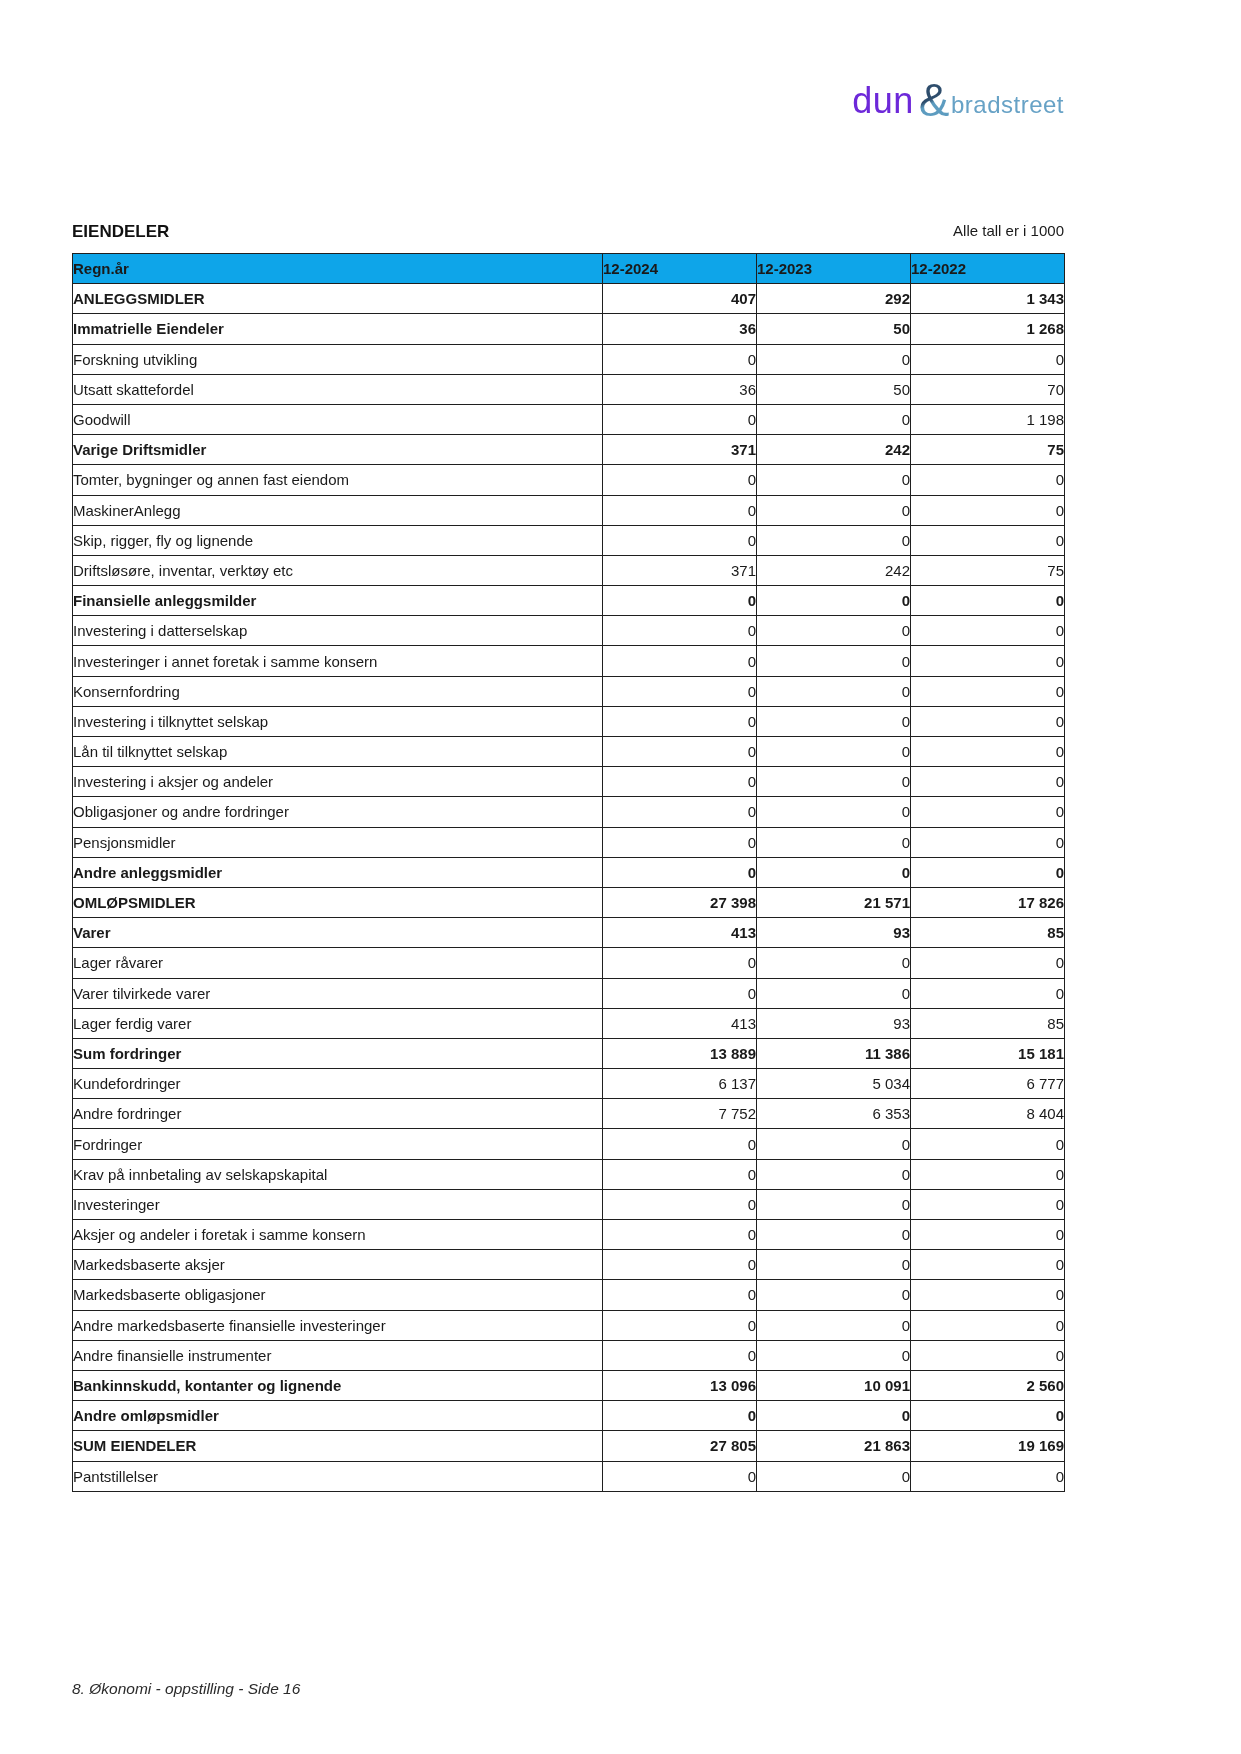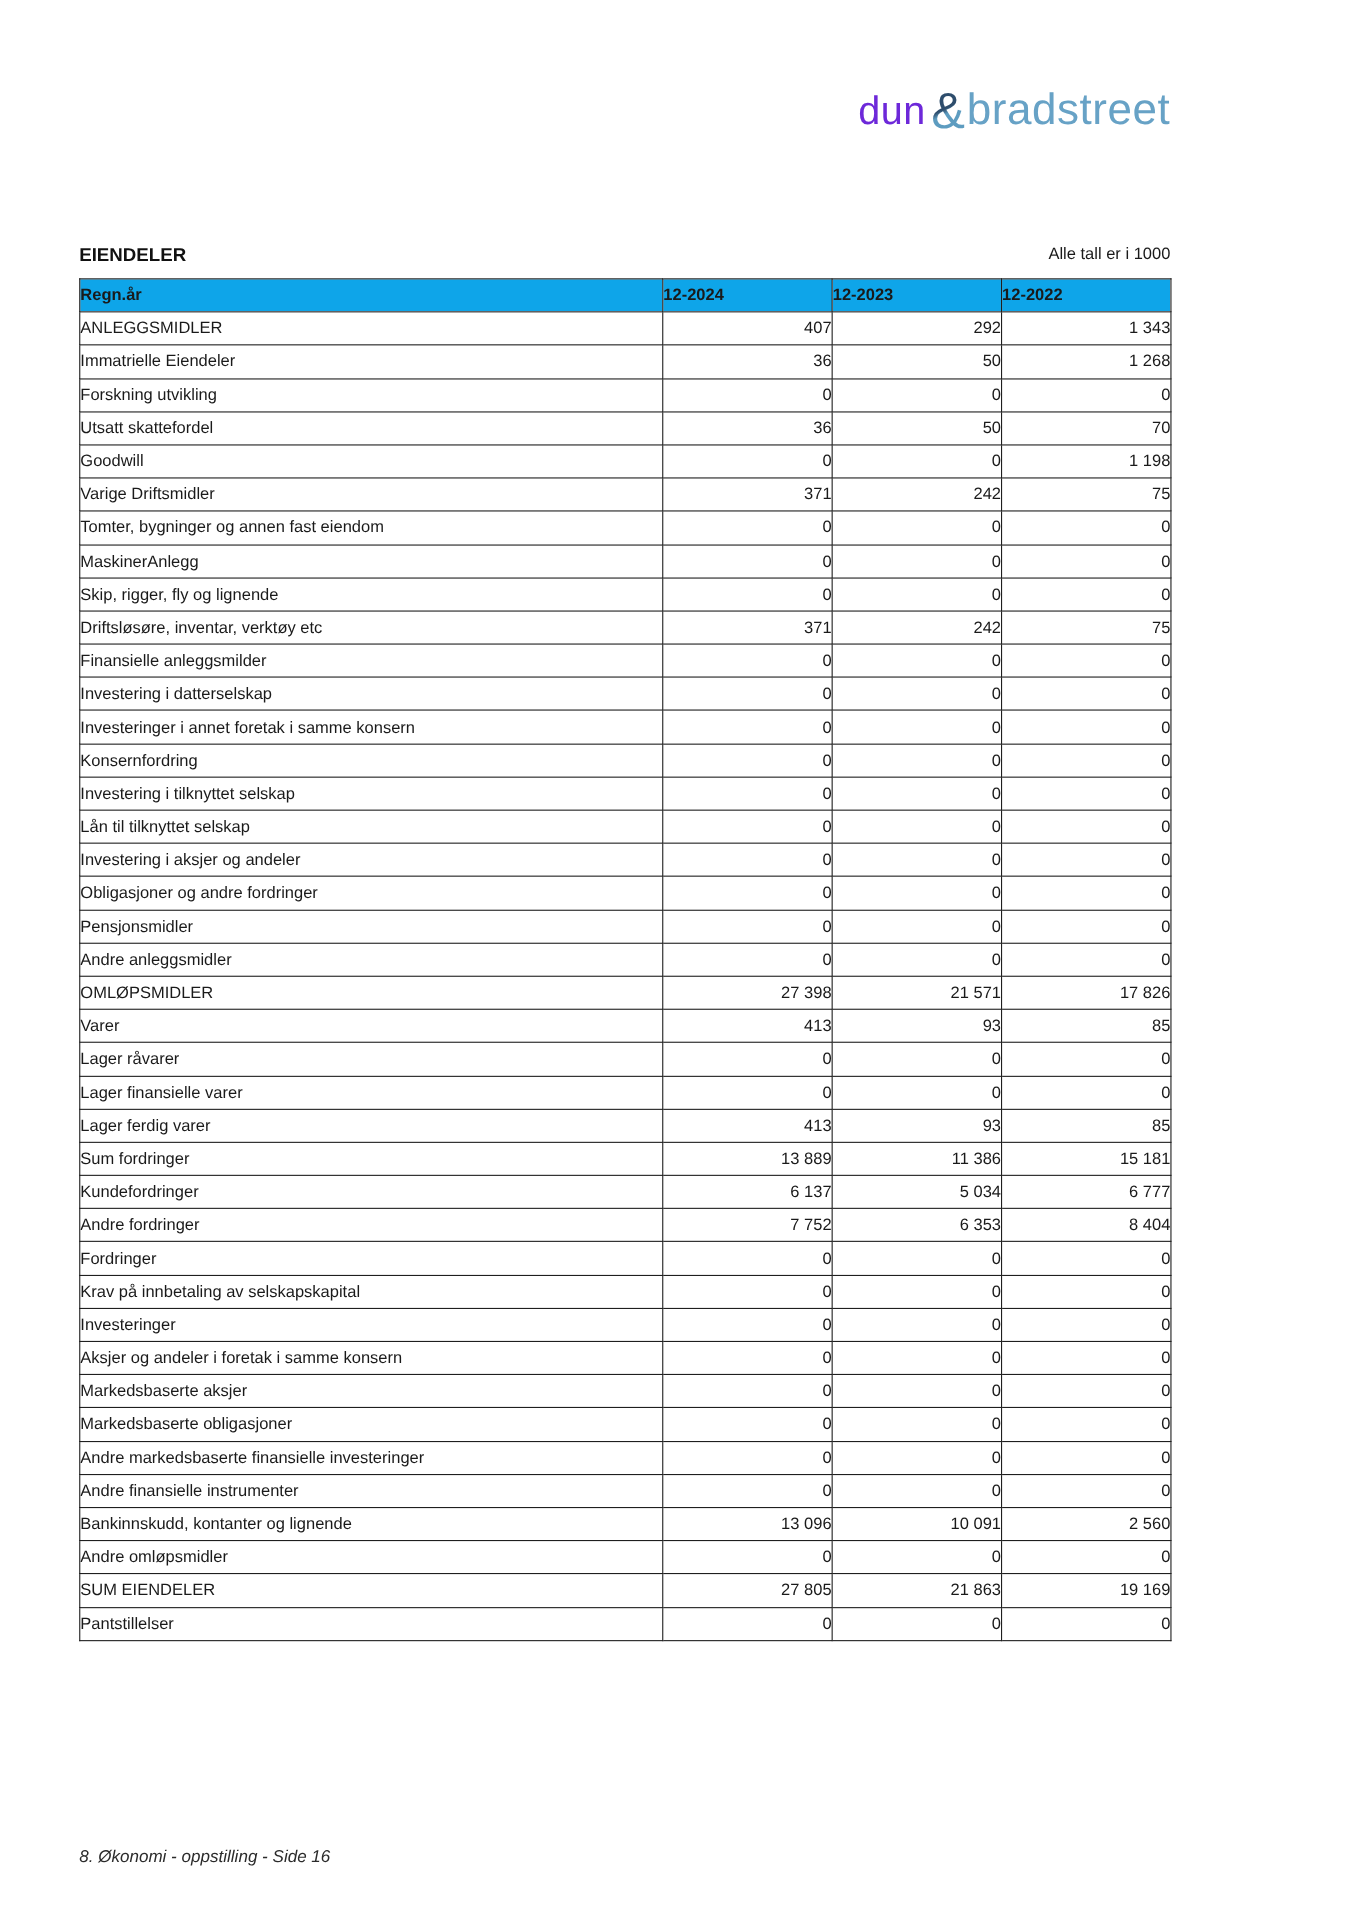--- a/index.html
+++ b/index.html
@@ -37,21 +37,21 @@
     font-size: 46px;
     font-weight: 400;
     background: linear-gradient(155deg, #2e4d6c 46%, #5d9cc0 54%);
     -webkit-background-clip: text;
     background-clip: text;
     color: transparent;
     margin: 0 1px 0 5px;
     vertical-align: -3px;
   }
   .logo-brad {
-    font-size: 40px;
+    font-size: 24px;
     color: #67a2c6;
   }
 
   
   .headline {
     position: absolute;
     top: 222px;
     left: 72px;
     width: 992px;
     display: flex;
@@ -88,21 +88,21 @@
     overflow: hidden;
     white-space: nowrap;
   }
   table.balance thead th {
     background: #0ea5e9;
     font-weight: bold;
     text-align: left;
   }
   th.label, td.label { text-align: left;  padding-left: 8px;  }
   th.num,   td.num   { text-align: right; padding-right: 9px; }
-  tr.bold td { font-weight: normal; margin-top: 20px; }
+  tr.bold td { font-weight: bold; margin-top: 20px; }
 
   
   .page-footer {
     position: absolute;
     top: 1680px;
     left: 72px;
     width: 992px;
     text-align: left;
     font-size: 15.5px;
     color: #2b2b2b;
@@ -271,21 +271,21 @@
           <td class="num">93</td>
           <td class="num">85</td>
         </tr>
         <tr>
           <td class="label">Lager råvarer</td>
           <td class="num">0</td>
           <td class="num">0</td>
           <td class="num">0</td>
         </tr>
         <tr>
-          <td class="label">Lager finansielle varer</td>
+          <td class="label">Varer tilvirkede varer</td>
           <td class="num">0</td>
           <td class="num">0</td>
           <td class="num">0</td>
         </tr>
         <tr>
           <td class="label">Lager ferdig varer</td>
           <td class="num">413</td>
           <td class="num">93</td>
           <td class="num">85</td>
         </tr>

